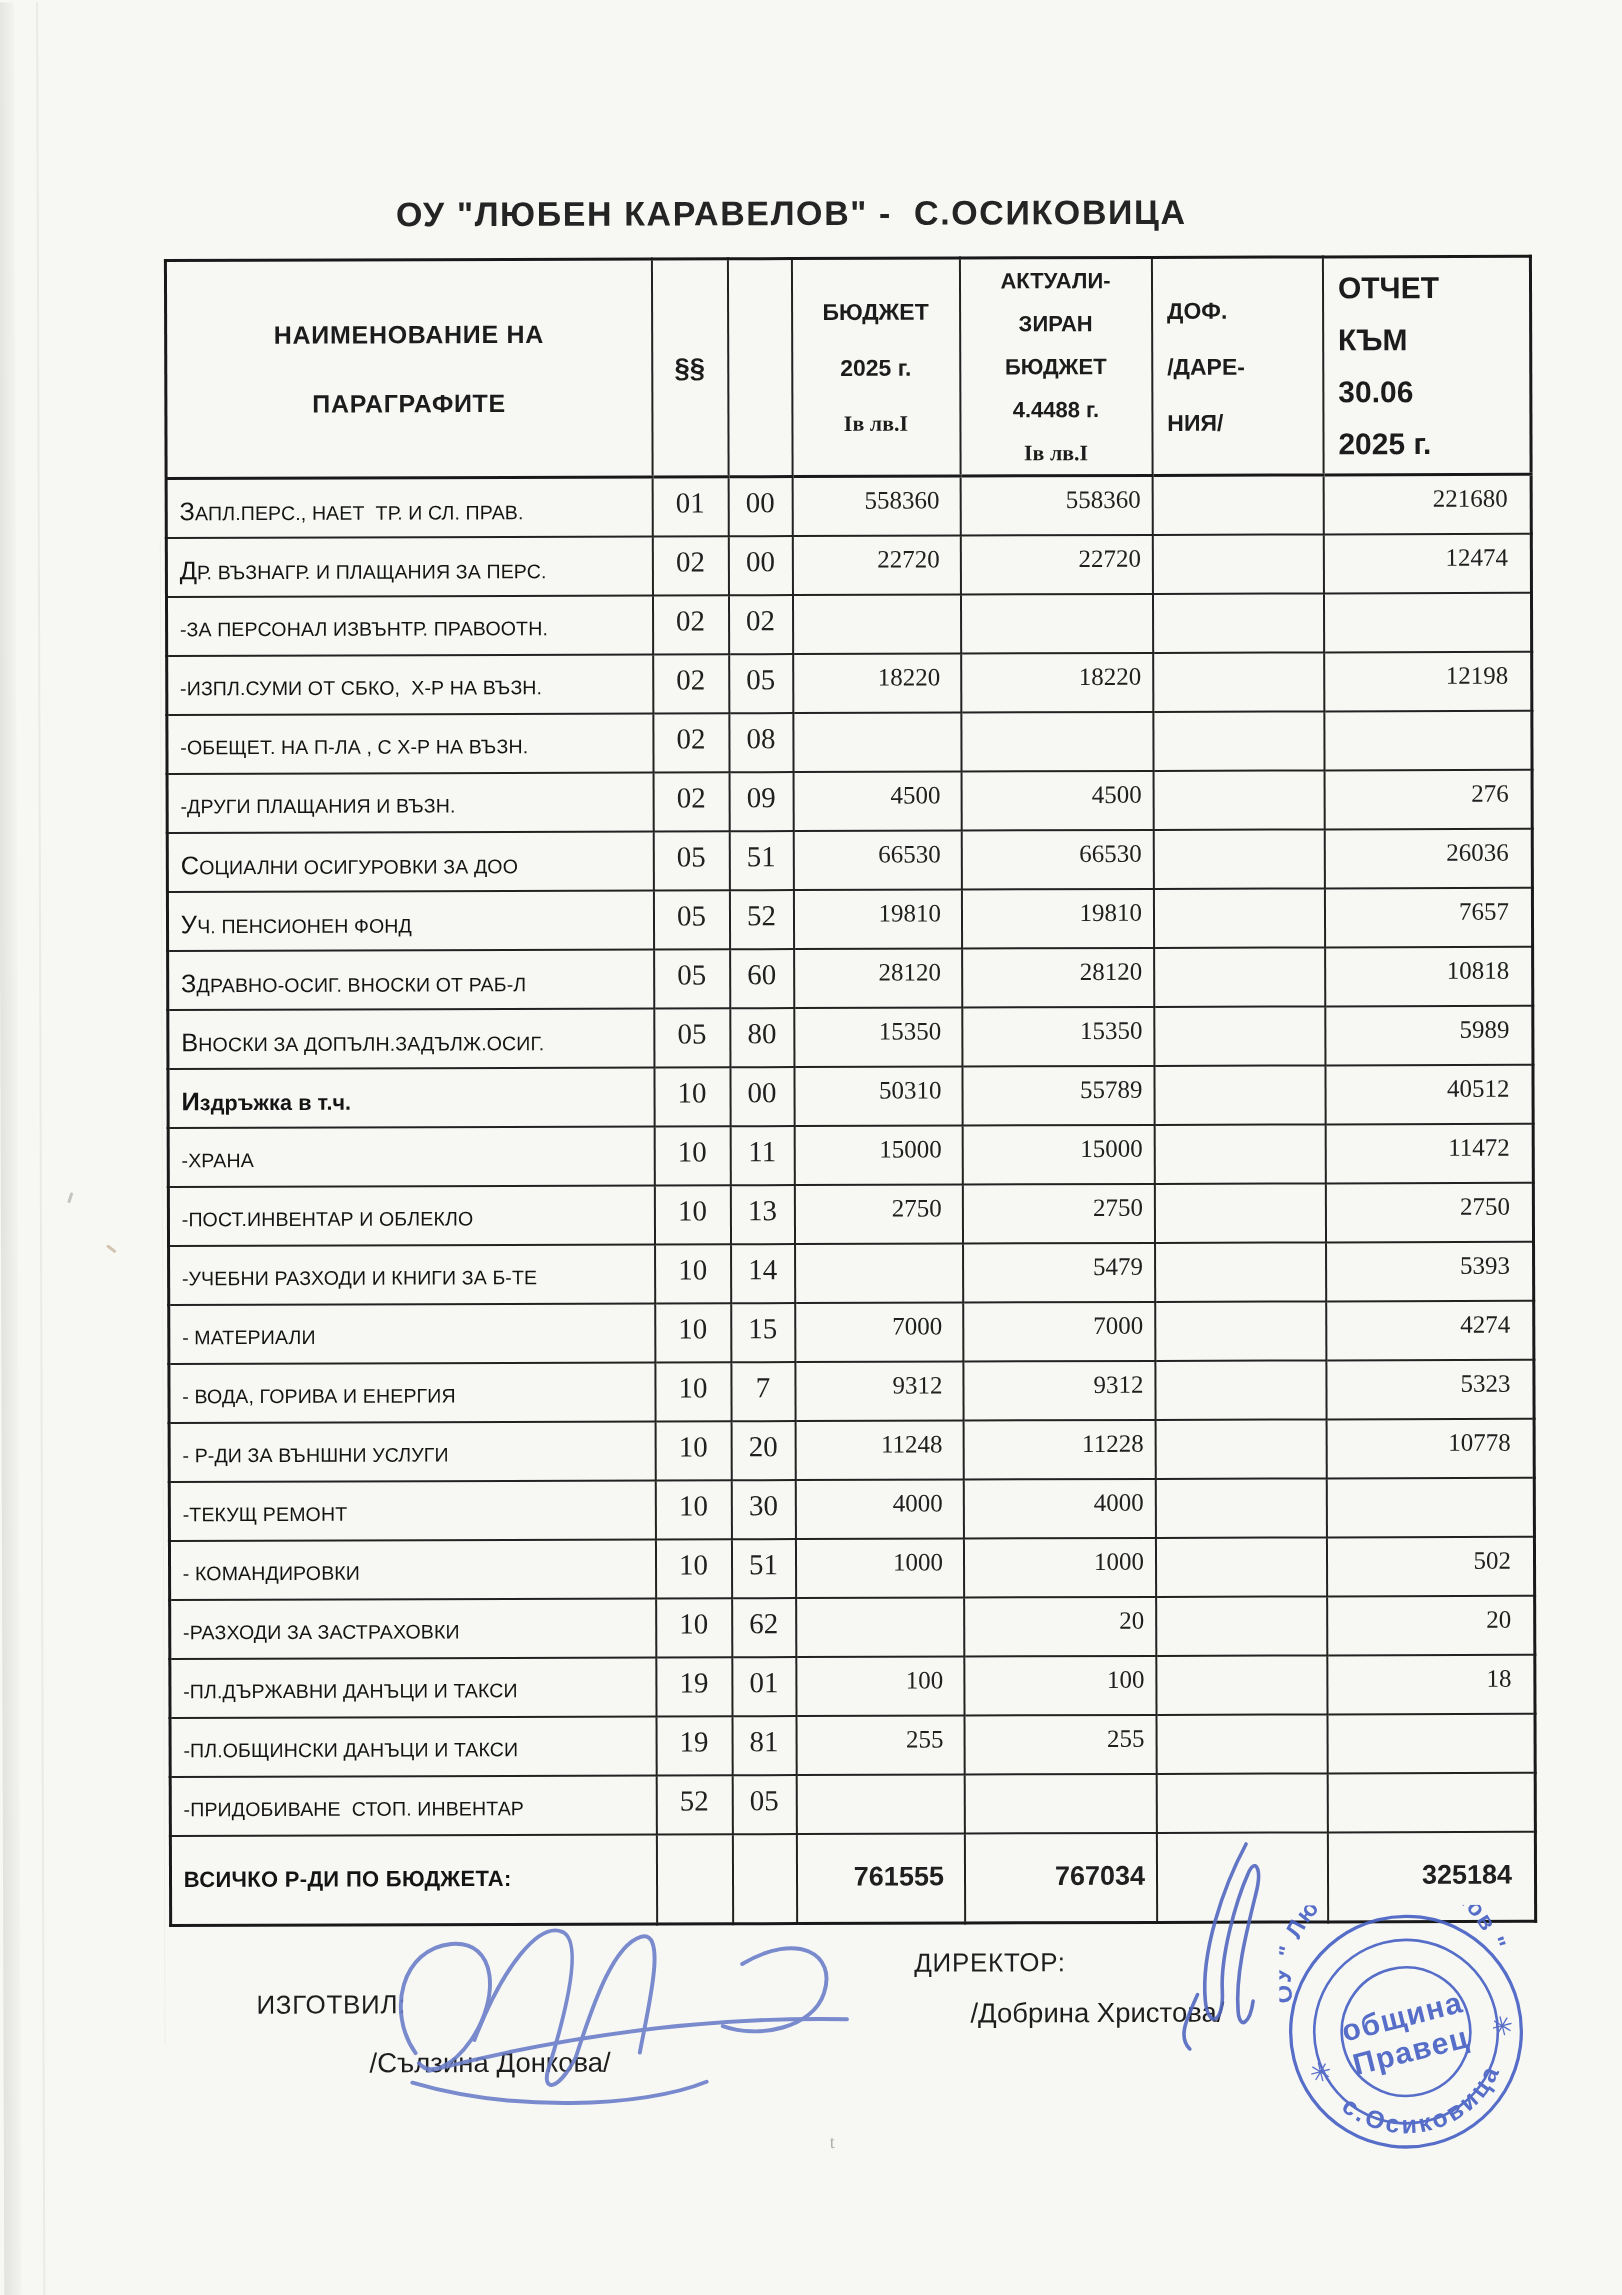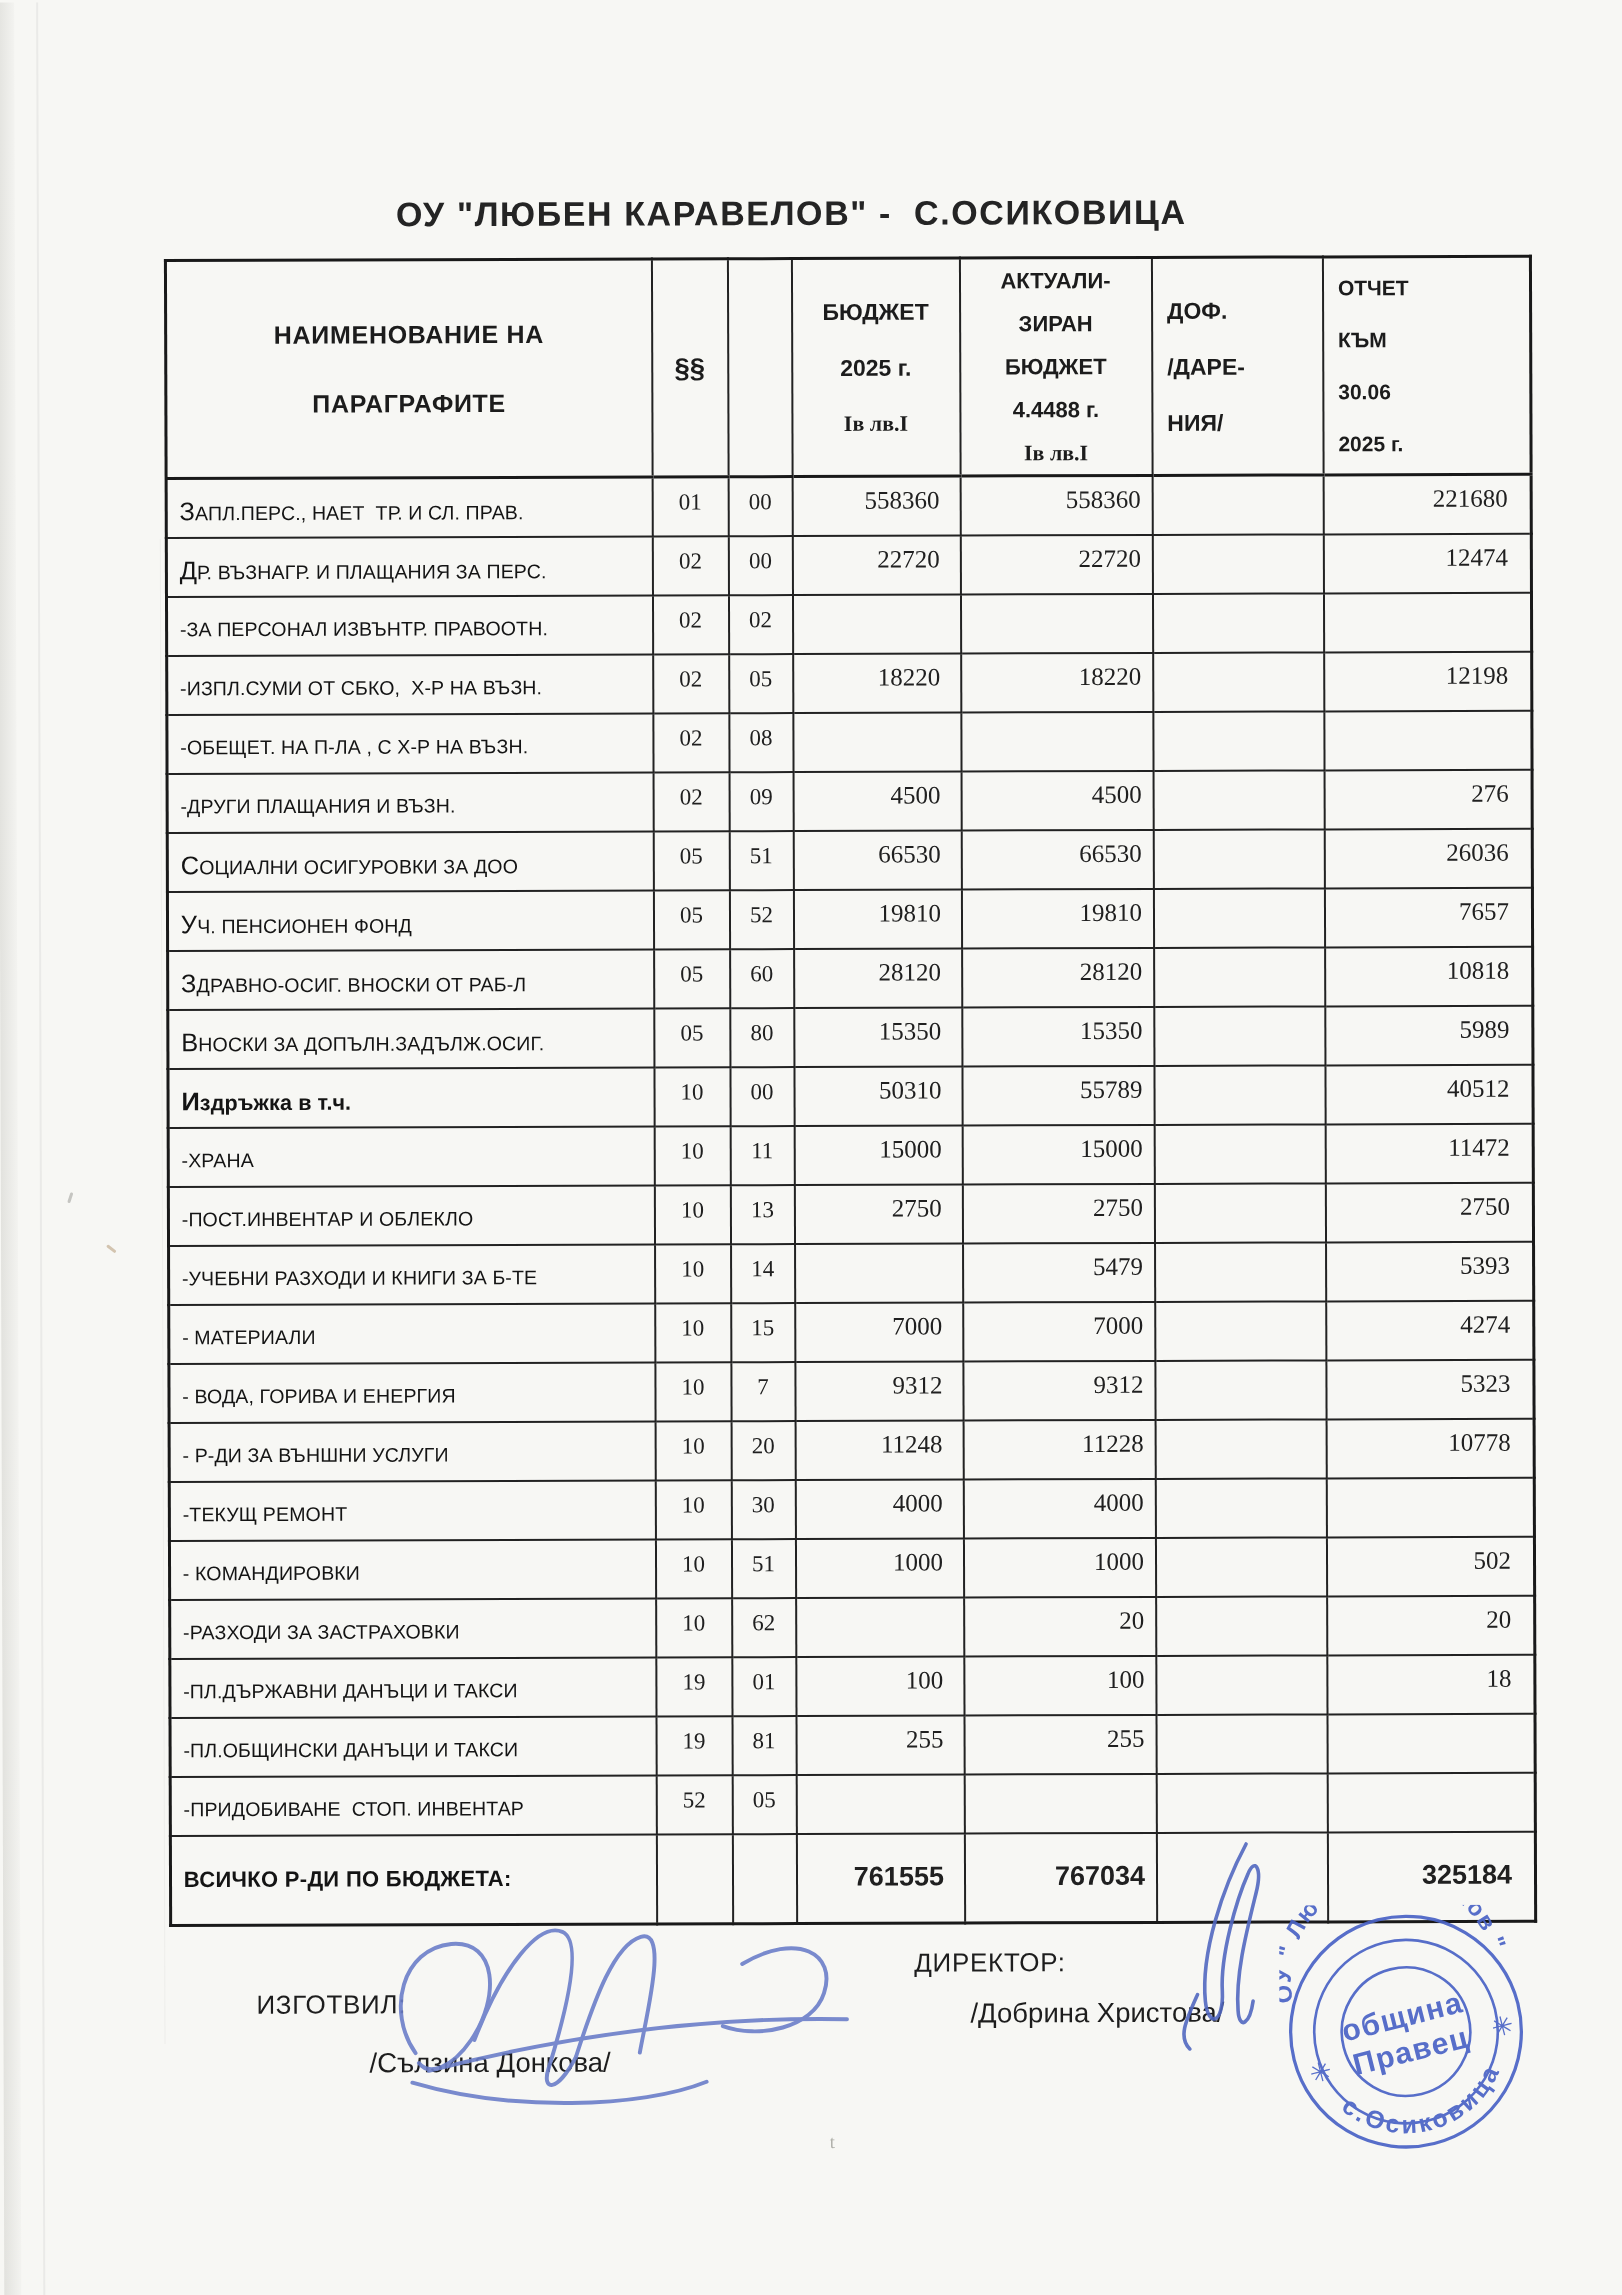--- a/index.html
+++ b/index.html
@@ -38,29 +38,29 @@
   }
   table.budget thead th{border-bottom:3.3px solid #191919;height:205px;}
 
   .hdr{display:flex;flex-direction:column;justify-content:center;height:100%;}
   .hdr span{display:block;}
   .hdr-name span{font-size:25px;font-weight:700;letter-spacing:0.7px;text-align:center;line-height:69px;}
   .hdr-par{font-size:27.5px;font-weight:700;text-align:center;}
   .hdr-bud span{font-size:23px;font-weight:700;text-align:center;line-height:56px;}
   .hdr-act span{font-size:22px;font-weight:700;text-align:center;line-height:43px;}
   .hdr-dof span{font-size:23px;font-weight:700;text-align:left;padding-left:14.4px;line-height:56px;}
-  .hdr-rep span{font-size:21px;font-weight:700;text-align:left;padding-left:14.4px;line-height:52px;}
+  .hdr-rep span{font-size:30px;font-weight:700;text-align:left;padding-left:14.4px;line-height:52px;}
   .hdr span.u{font-family:"Liberation Serif",serif;font-weight:600;font-size:22px;}
 
   tr.data{height:59px;}
   .nm{font-size:19.6px;letter-spacing:0.1px;white-space:pre;padding-left:11.8px;
       transform:translateY(3.3px);color:#141414;}
   .nm.caps::first-letter{font-size:25.5px;}
   tr.bold .nm{font-weight:700;font-size:21.6px;}
-  .code{font-family:"Liberation Serif",serif;font-size:23px;text-align:center;transform:translateY(-3.9px);color:#202020;}
+  .code{font-family:"Liberation Serif",serif;font-size:29px;text-align:center;transform:translateY(-3.9px);color:#202020;}
   .val{font-family:"Liberation Serif",serif;font-size:25px;text-align:right;transform:translateY(-5.2px);color:#202020;}
   td.c-bud .val{padding-right:19.6px;}
   td.c-act .val{padding-right:10.5px;}
   td.c-dof .val{padding-right:10.5px;}
   td.c-rep .val{padding-right:22px;}
 
   tr.total{height:90px;}
   tr.total td{border-top:2.6px solid #191919;}
   tr.total .nm{font-family:"Liberation Sans",sans-serif;font-weight:700;font-size:22px;letter-spacing:0.3px;transform:translateY(0);}
   tr.total .val{font-family:"Liberation Sans",sans-serif;font-weight:700;font-size:27px;transform:translateY(-1.3px);margin-left:44px;}

